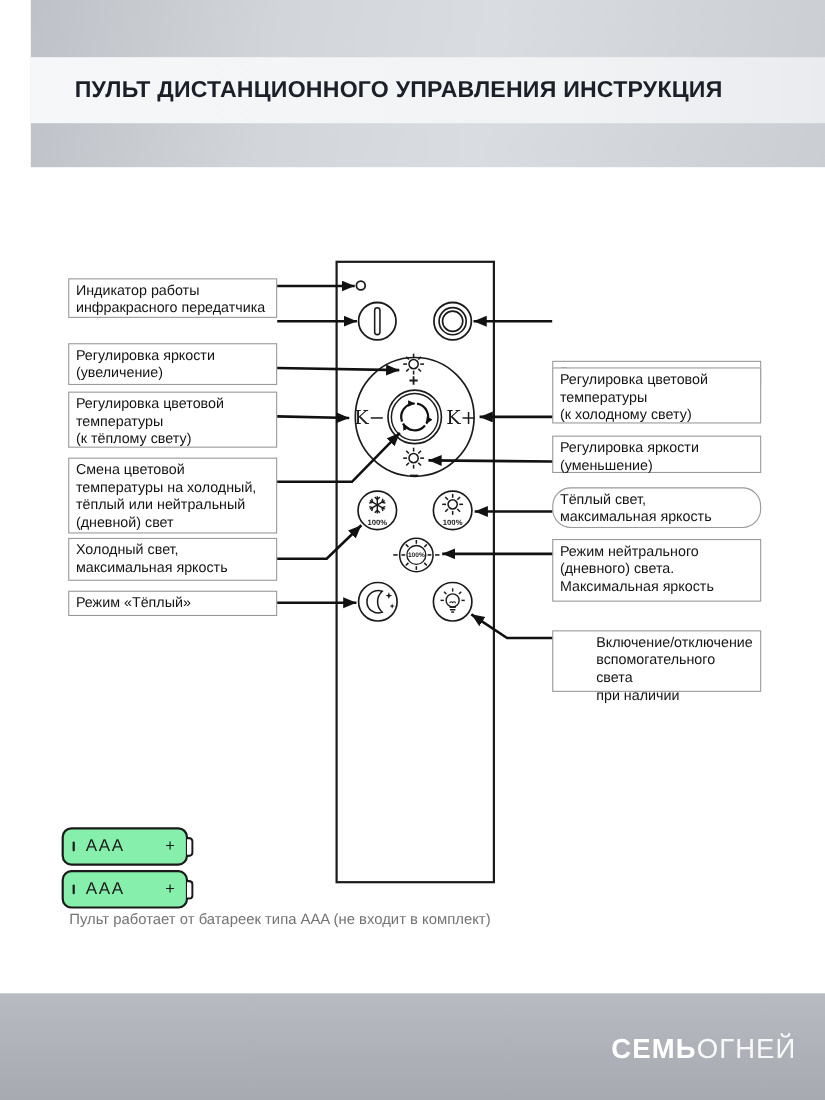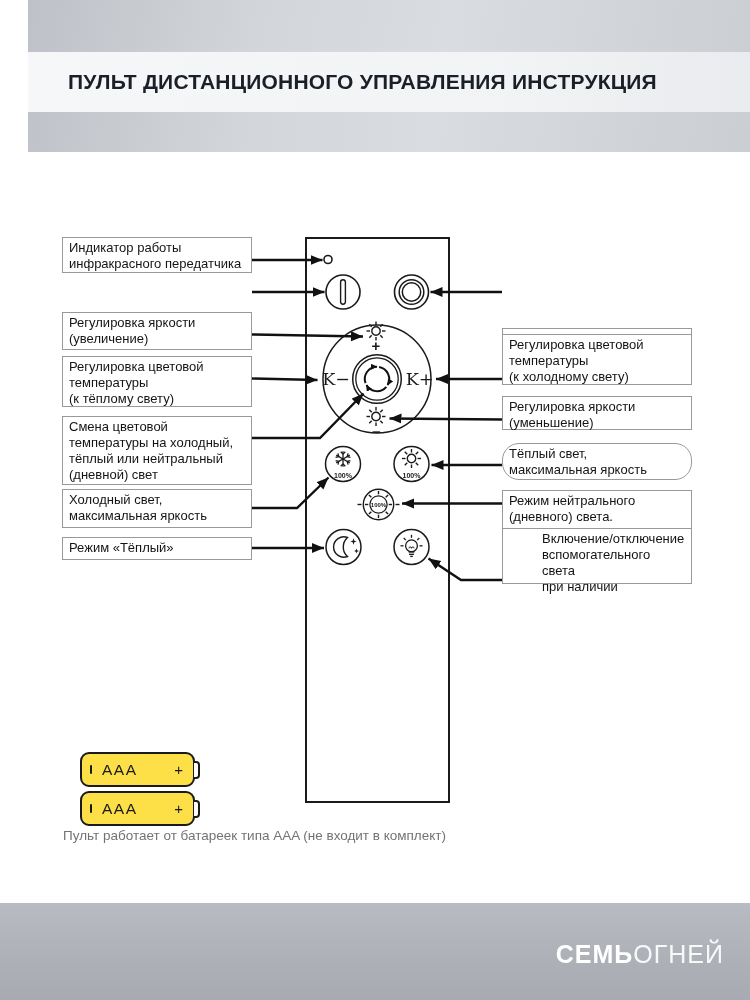--- a/index.html
+++ b/index.html
@@ -25,40 +25,40 @@
   }
 
   
   .label-box {
     position:absolute; box-sizing:border-box; background:#fff;
     border:1px solid #999; color:#141414; font-size:13px; line-height:16px;
     padding:2px 6px 1px 6px; white-space:pre-line;
   }
   .col-left  { left:62px;  width:190px; }
   .col-right { left:502px; width:190px; }
-  .lb-l1 { top:237px; height:36px; }
+  .lb-l1 { top:253px; height:36px; }
   .lb-l2 { top:282px; height:22px; }
   .lb-l3 { top:312px; height:38px; }
   .lb-l4 { top:356px; height:51px; }
   .lb-l5 { top:416px; height:69px; }
   .lb-l6 { top:489px; height:39px; }
   .lb-l7 { top:537px; height:23px; }
   .lb-r1 { top:282px; height:22px;margin-top:46px; }
   .lb-r2 { top:334px; height:51px; }
   .lb-r3 { top:396px; height:34px; }
   .lb-r4 { top:443px; height:37px;border-radius:17px; }
   .lb-r5 { top:490px; height:57px; }
-  .lb-r6 { top:528px; height:56px;padding-left:39px; }
+  .lb-r6 { top:573px; height:56px;padding-left:39px; }
 
   
   .svg-overlay { position:absolute; left:0; top:0; pointer-events:none; }
 
   
   .battery {
-    position:absolute; left:80px; width:111px; height:31px; background:#fde047;
+    position:absolute; left:56px; width:111px; height:31px; background:#86efac;
     border:2.5px solid #1a1a1a; border-radius:9px;
     display:flex; align-items:center;
   }
   .battery-1 { top:752px; }
   .battery-2 { top:791px; }
   .bat-minus { width:2px; height:9px; background:#1a1a1a; margin-left:8px; border-radius:1px; }
   .bat-label { font-size:15.5px; margin-left:10px; letter-spacing:1.5px; color:#1a1a1a; }
   .bat-plus  { margin-left:auto; margin-right:10px; font-size:15px; color:#1a1a1a; }
   .bat-bump {
     position:absolute; right:-7px; top:50%; transform:translateY(-50%);

